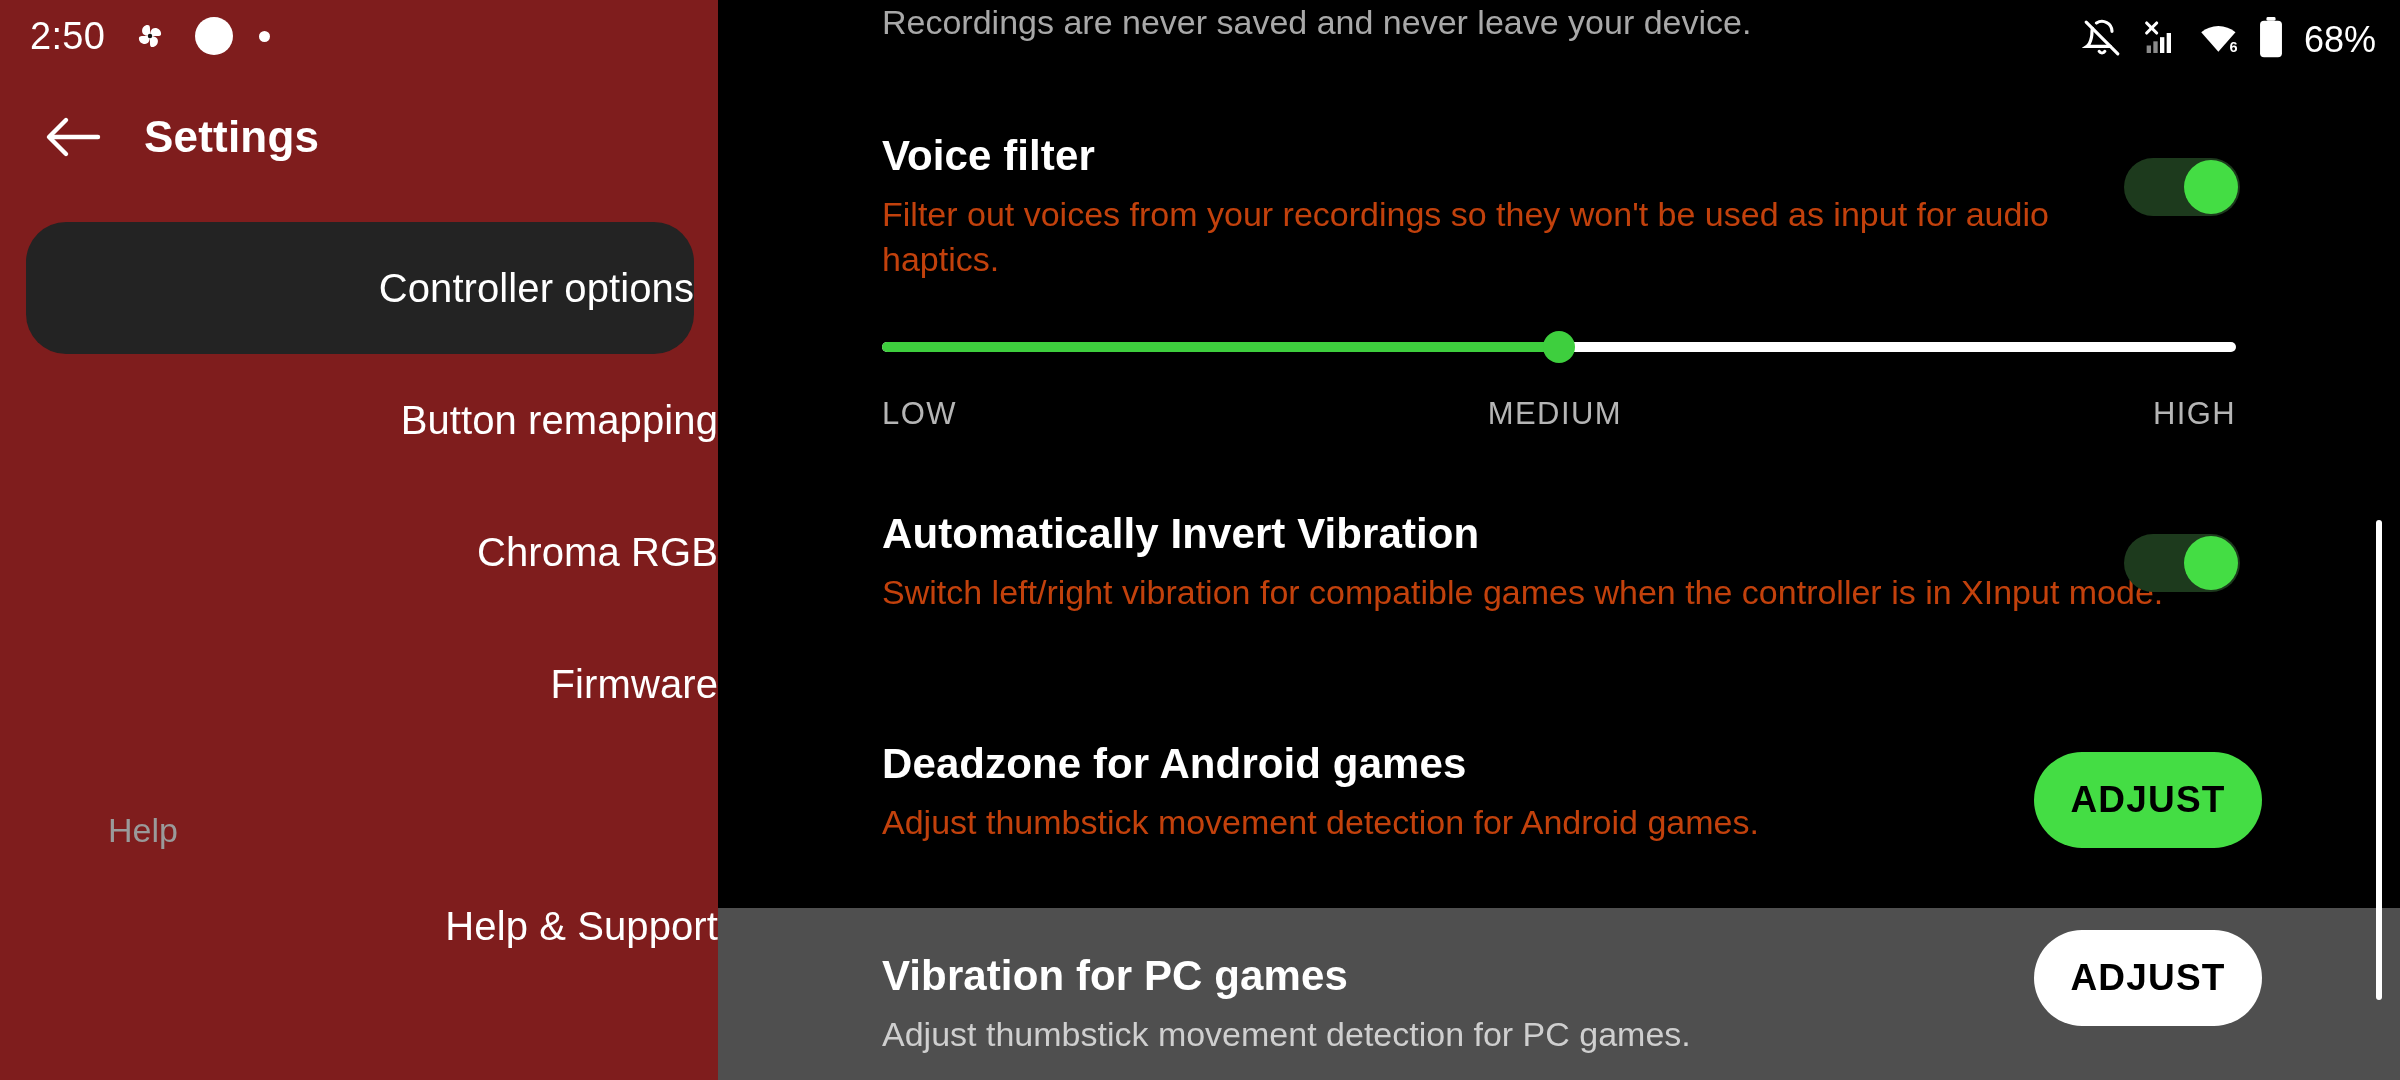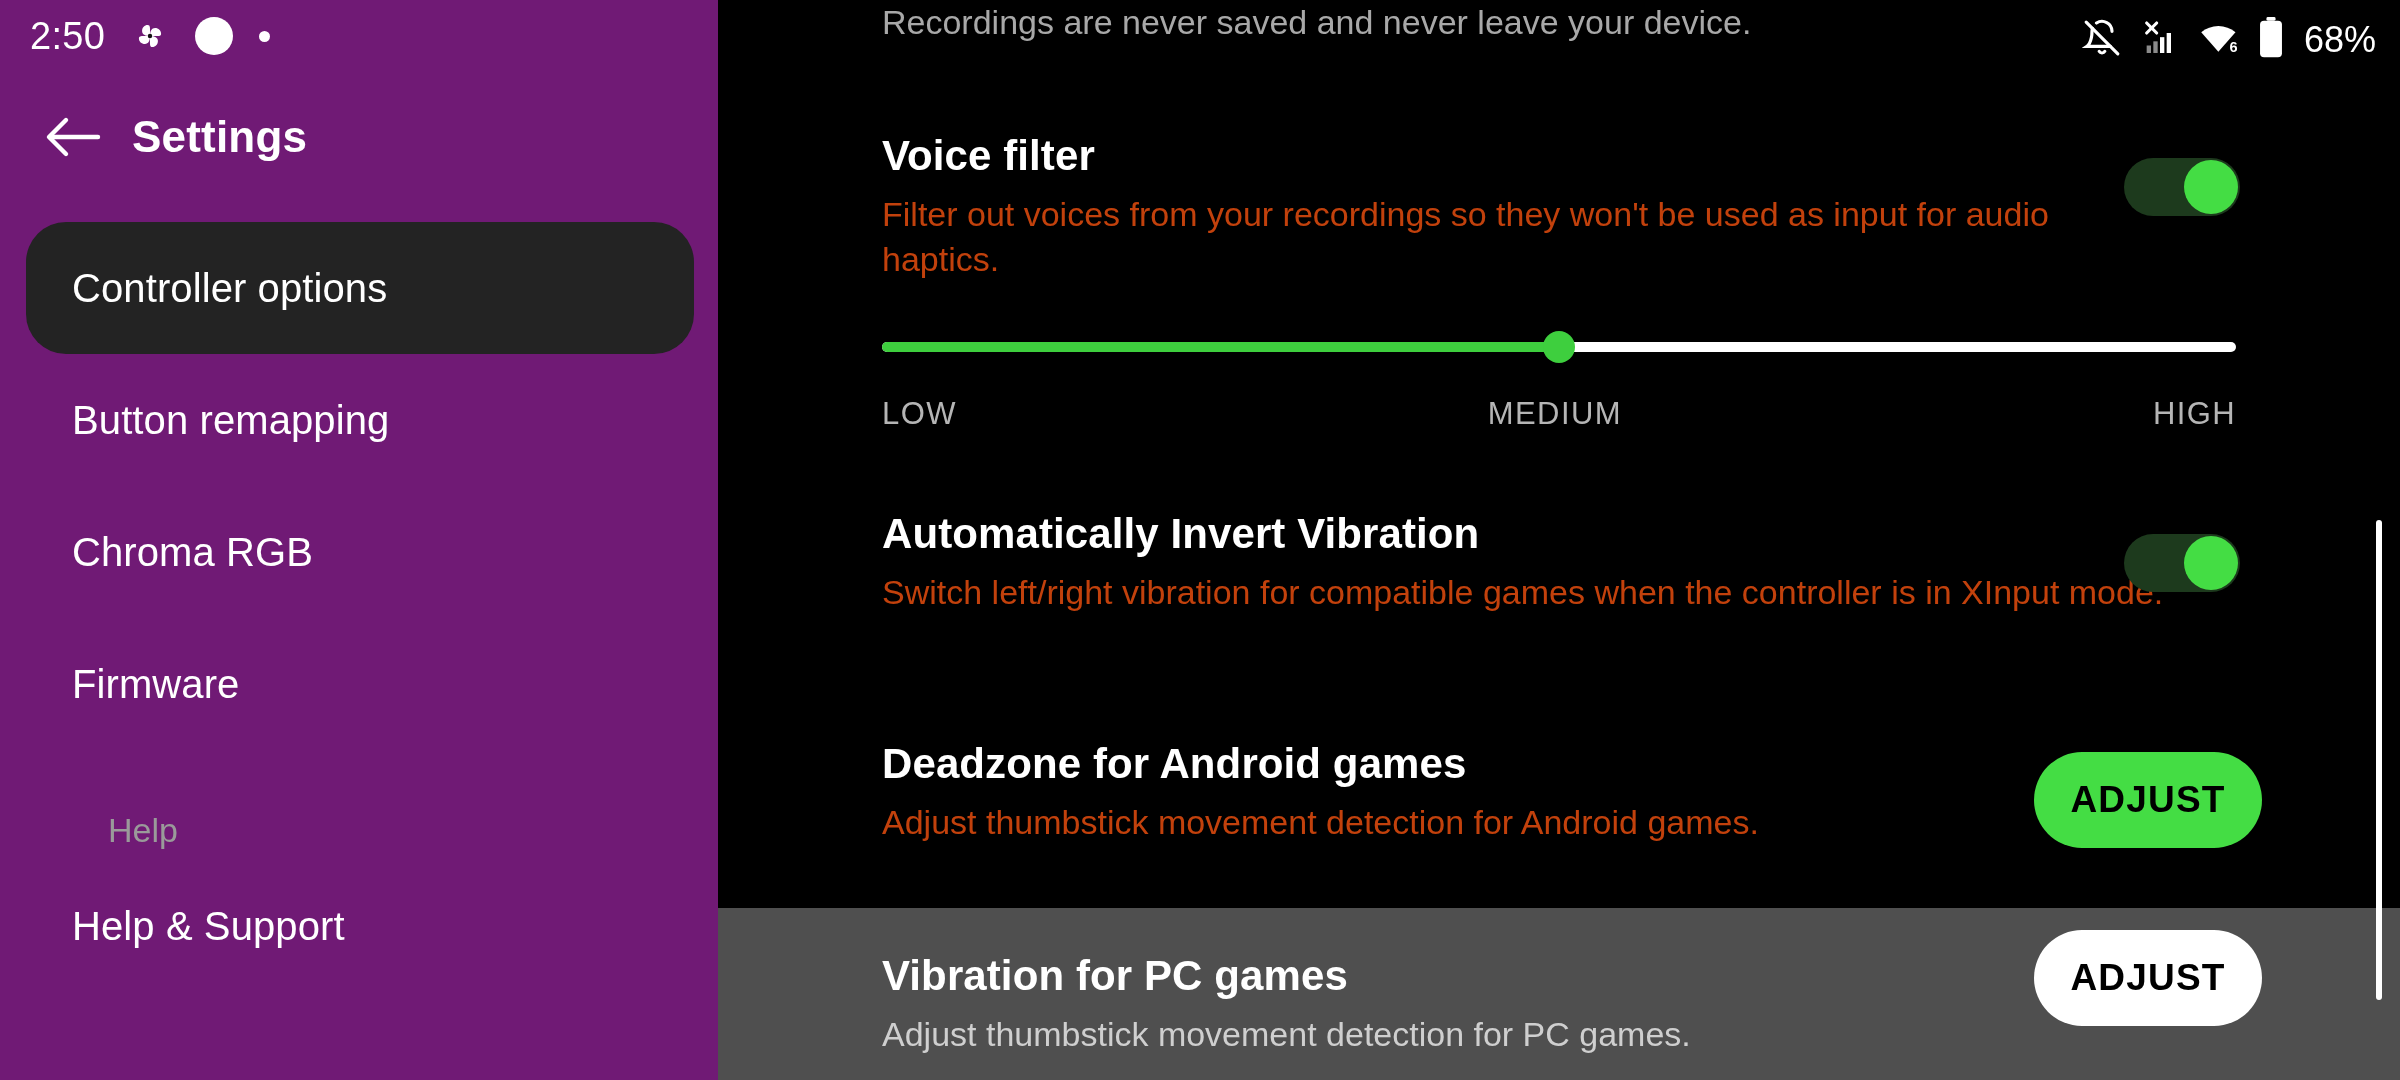--- a/index.html
+++ b/index.html
@@ -8,21 +8,21 @@
     background:#000;
     font-family:"Liberation Sans", sans-serif;
     overflow:hidden;
   }
   #app { position:relative; width:2400px; height:1080px; display:flex; }
 
   
   .sidebar {
     position:relative;
     width:718px; height:1080px;
-    background:#701a75;
+    background:#7f1d1d;
     flex:0 0 718px;
   }
   .status-bar {
     position:absolute; left:0; top:0;
     width:718px; height:72px;
     display:flex; align-items:center;
     padding-left:30px; gap:26px;
   }
   .status-time {
     color:#ffffff; font-size:38px; font-weight:400;
@@ -36,27 +36,28 @@
     position:absolute; left:0; top:92px;
     width:718px; height:90px;
     display:flex; align-items:center;
   }
   .back-arrow {
     width:86px; margin-left:30px; display:flex;
     align-items:center; justify-content:center;
   }
   .sidebar-title {
     color:#fff; font-size:44px; font-weight:700;
-    margin-left:16px; letter-spacing:0.2px;
+    margin-left:28px; letter-spacing:0.2px;
   }
 
   .nav { position:absolute; left:0; top:222px; width:718px; }
   .nav-item {
     height:132px; display:flex; align-items:center;
     padding-left:72px;
+    justify-content:flex-end;
   }
   .nav-item .nav-label {
     color:#ffffff; font-size:40px; font-weight:400;
     letter-spacing:0.1px; white-space:nowrap;
   }
   .nav-item.selected {
     background:#232323;
     border-radius:40px;
     margin:0 26px;
     padding-left:46px;

